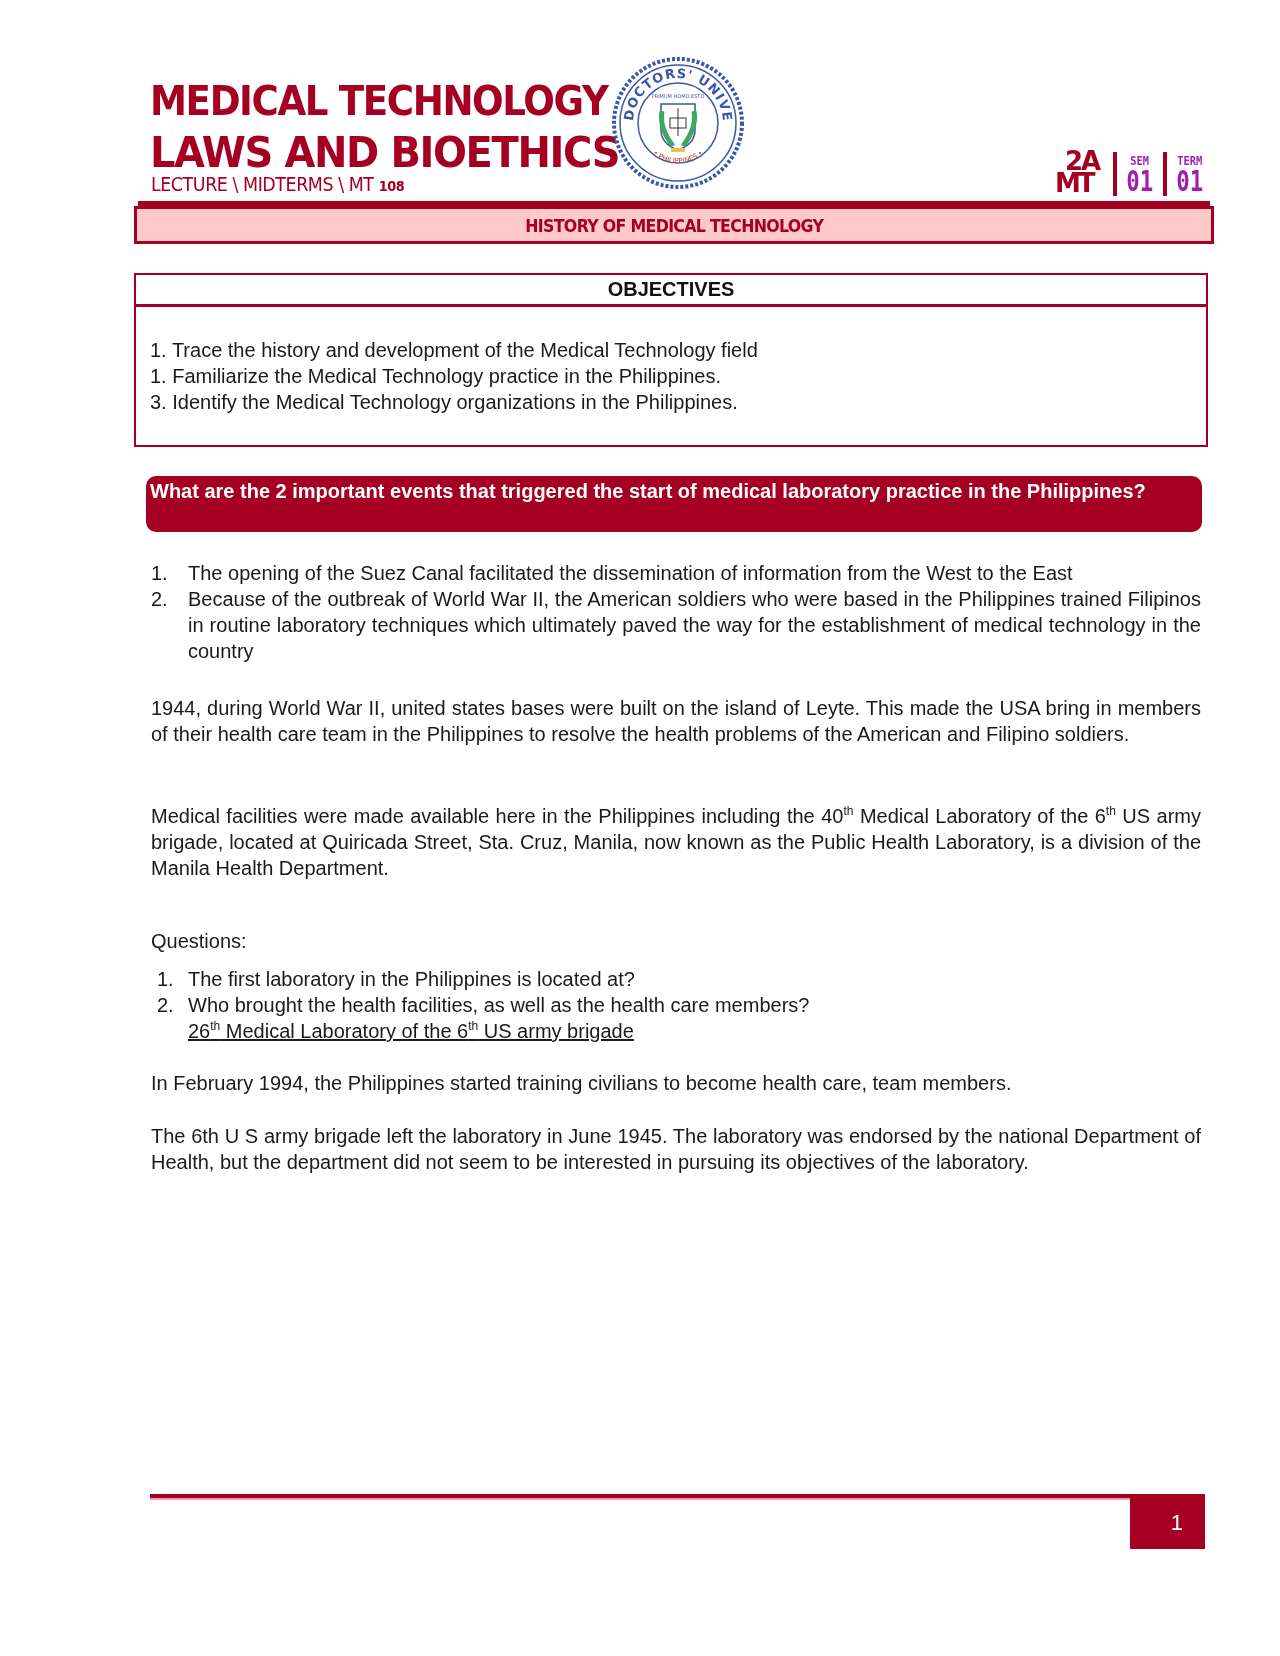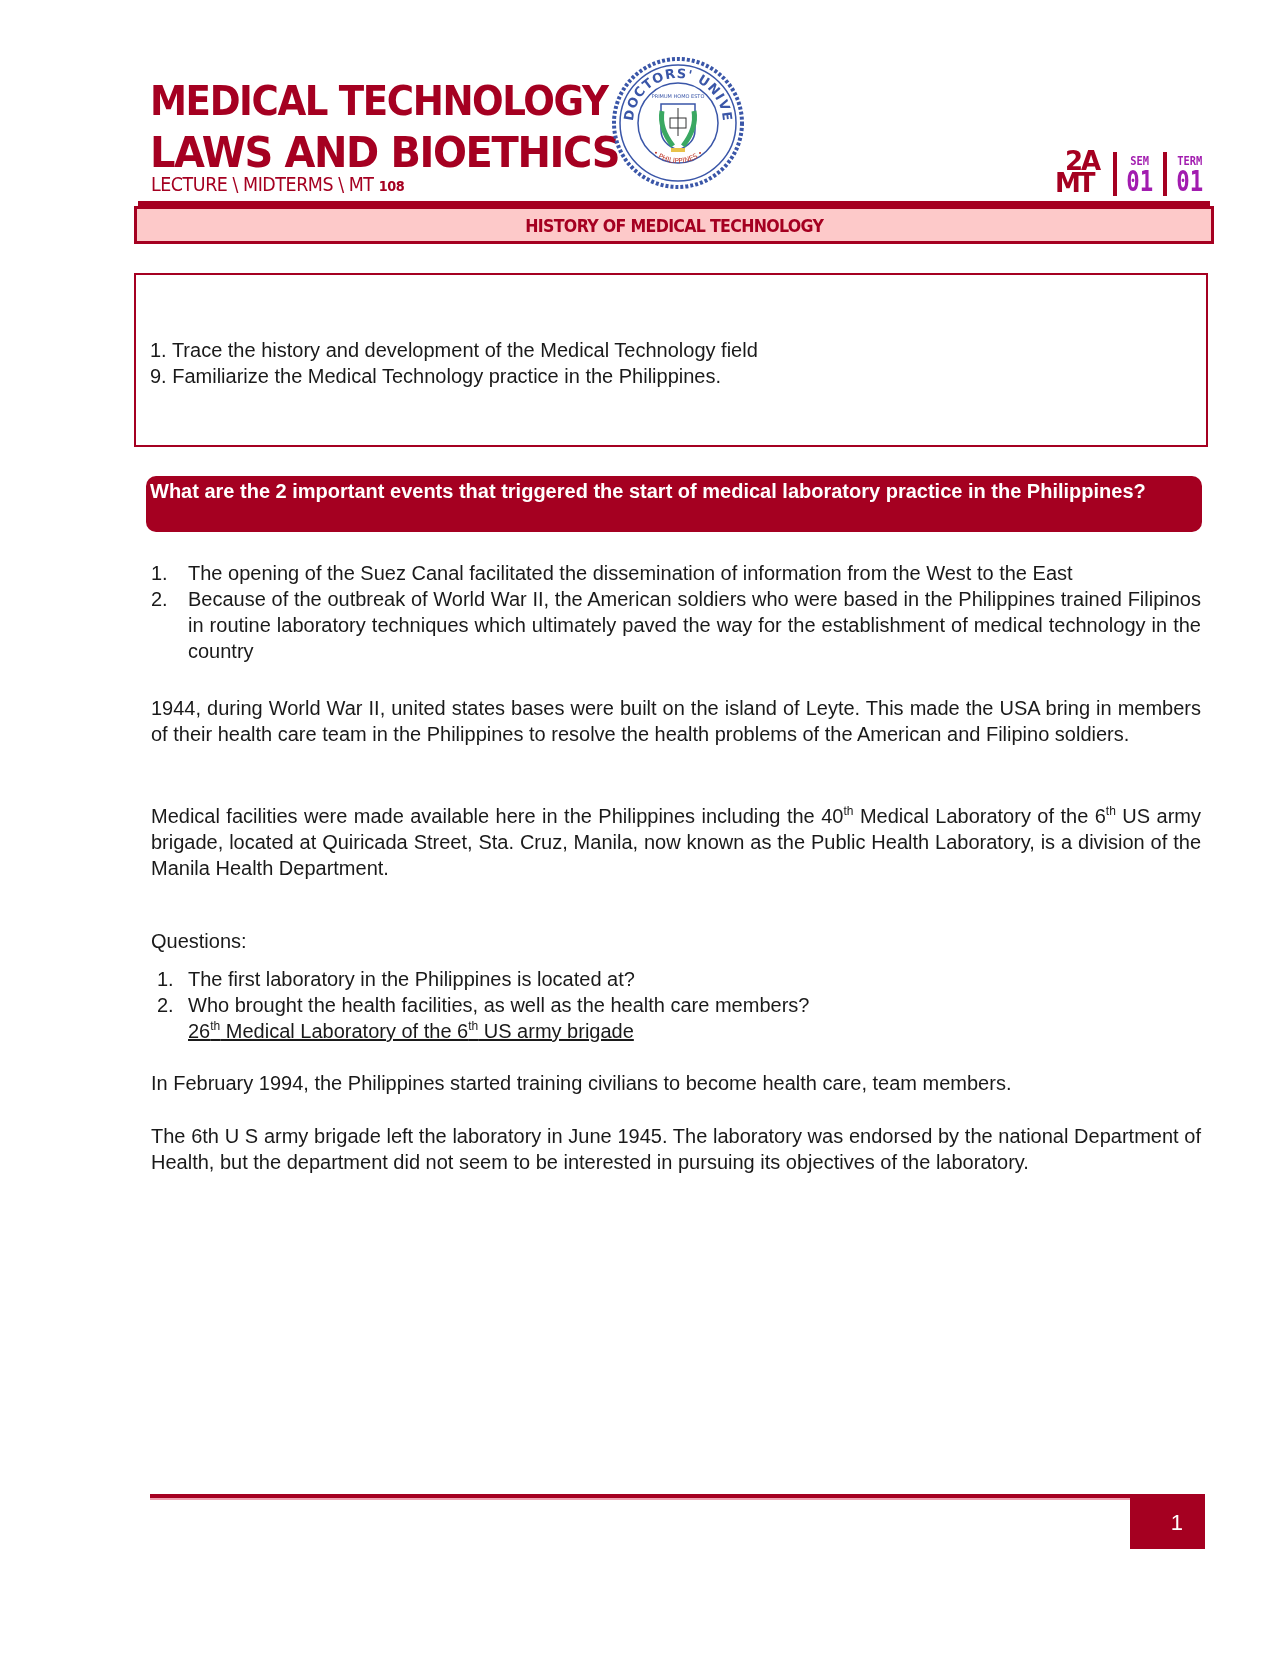--- a/index.html
+++ b/index.html
@@ -117,23 +117,25 @@
     <span class="val">01</span>
   </div>
 </div>
 
 <div class="hist-shadow"></div>
 <div class="hist-box">
   <span>HISTORY OF MEDICAL TECHNOLOGY</span>
 </div>
 
 <div class="obj-box">
+  <div class="obj-head">OBJECTIVES</div>
   <div class="obj-list">
     <div>1. Trace the history and development of the Medical Technology field</div>
-    <div>9. Familiarize the Medical Technology practice in the Philippines.</div>
+    <div>1. Familiarize the Medical Technology practice in the Philippines.</div>
+    <div>3. Identify the Medical Technology organizations in the Philippines.</div>
   </div>
 </div>
 
 <div class="q-banner">What are the 2 important events that triggered the start of medical laboratory practice in the Philippines?</div>
 
 <div class="num-list" style="top:560px;">
   <div class="num-item">
     <span class="n">1.</span>
       <span class="t">The opening of the Suez Canal facilitated the dissemination of information from the West to the East</span>
   </div>

